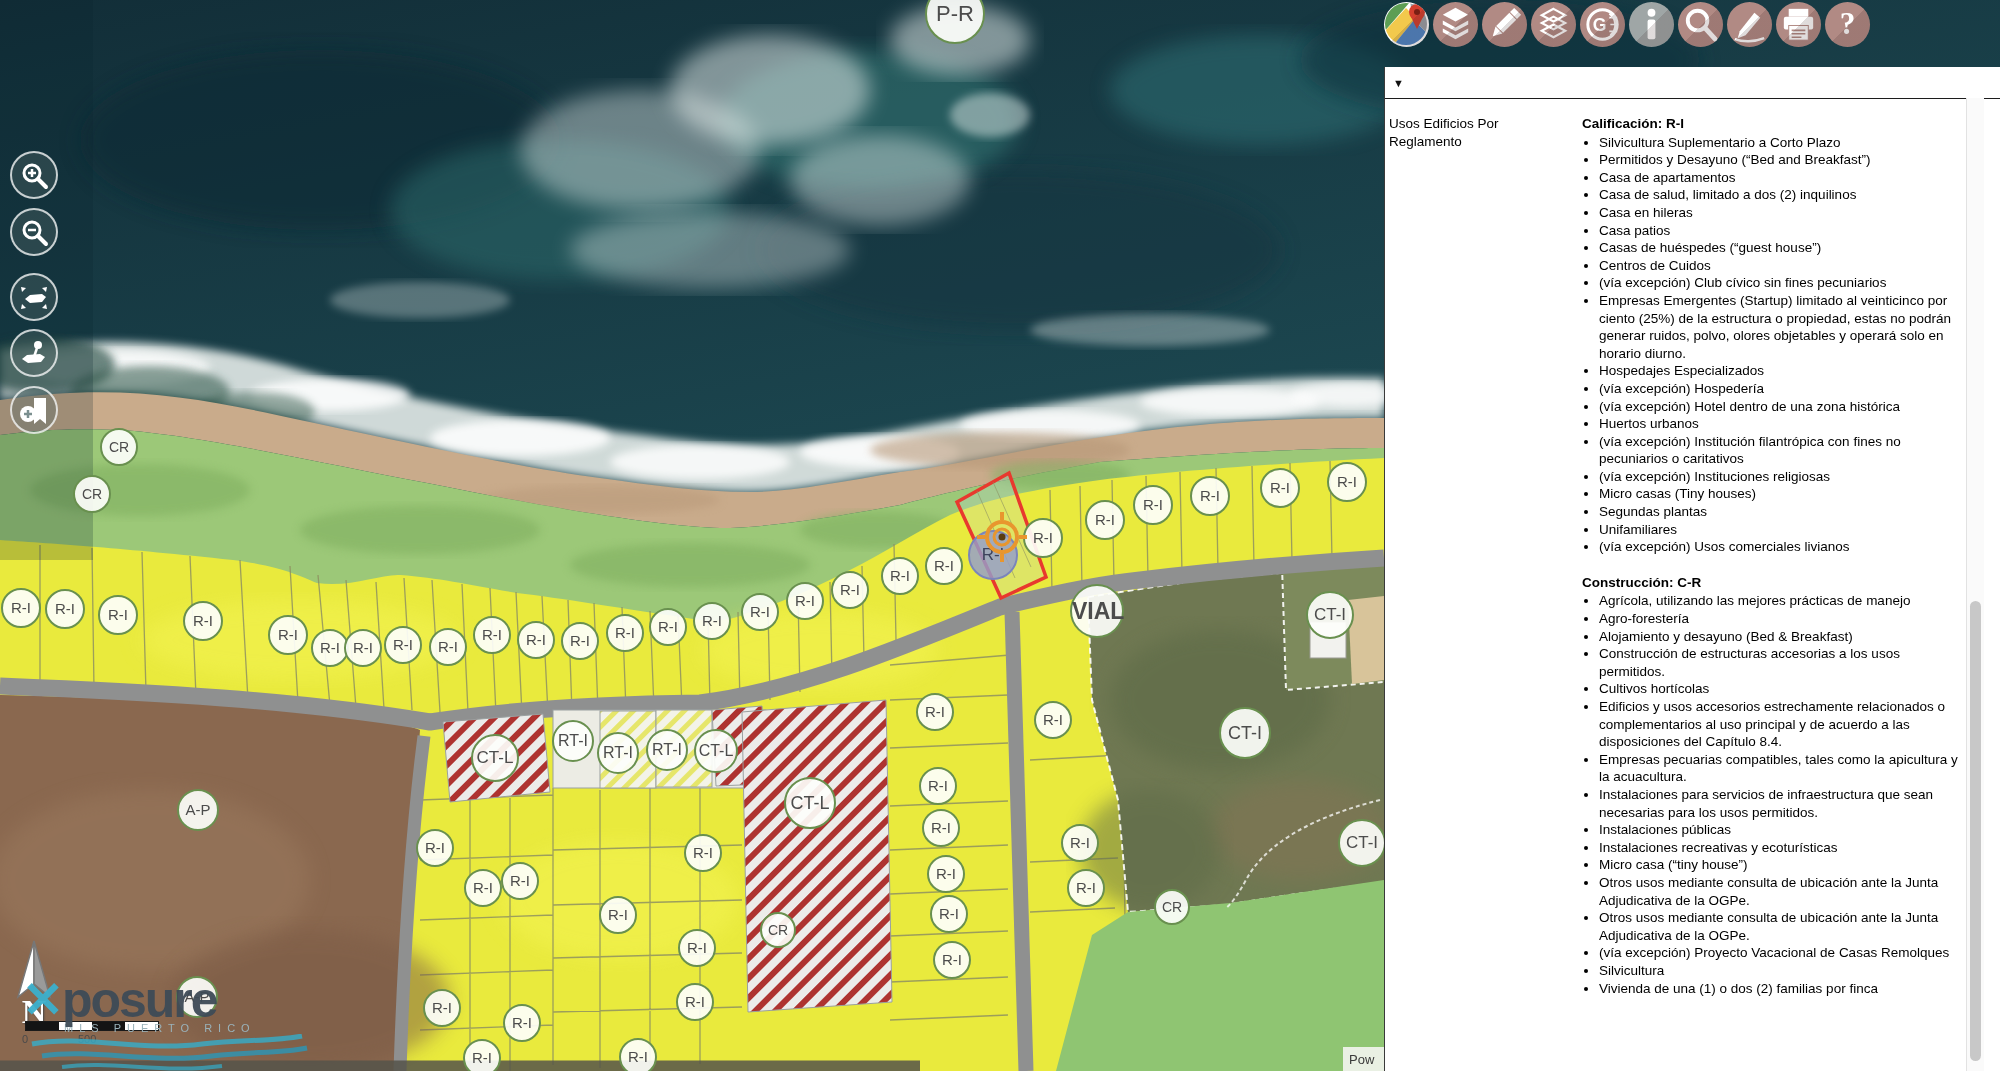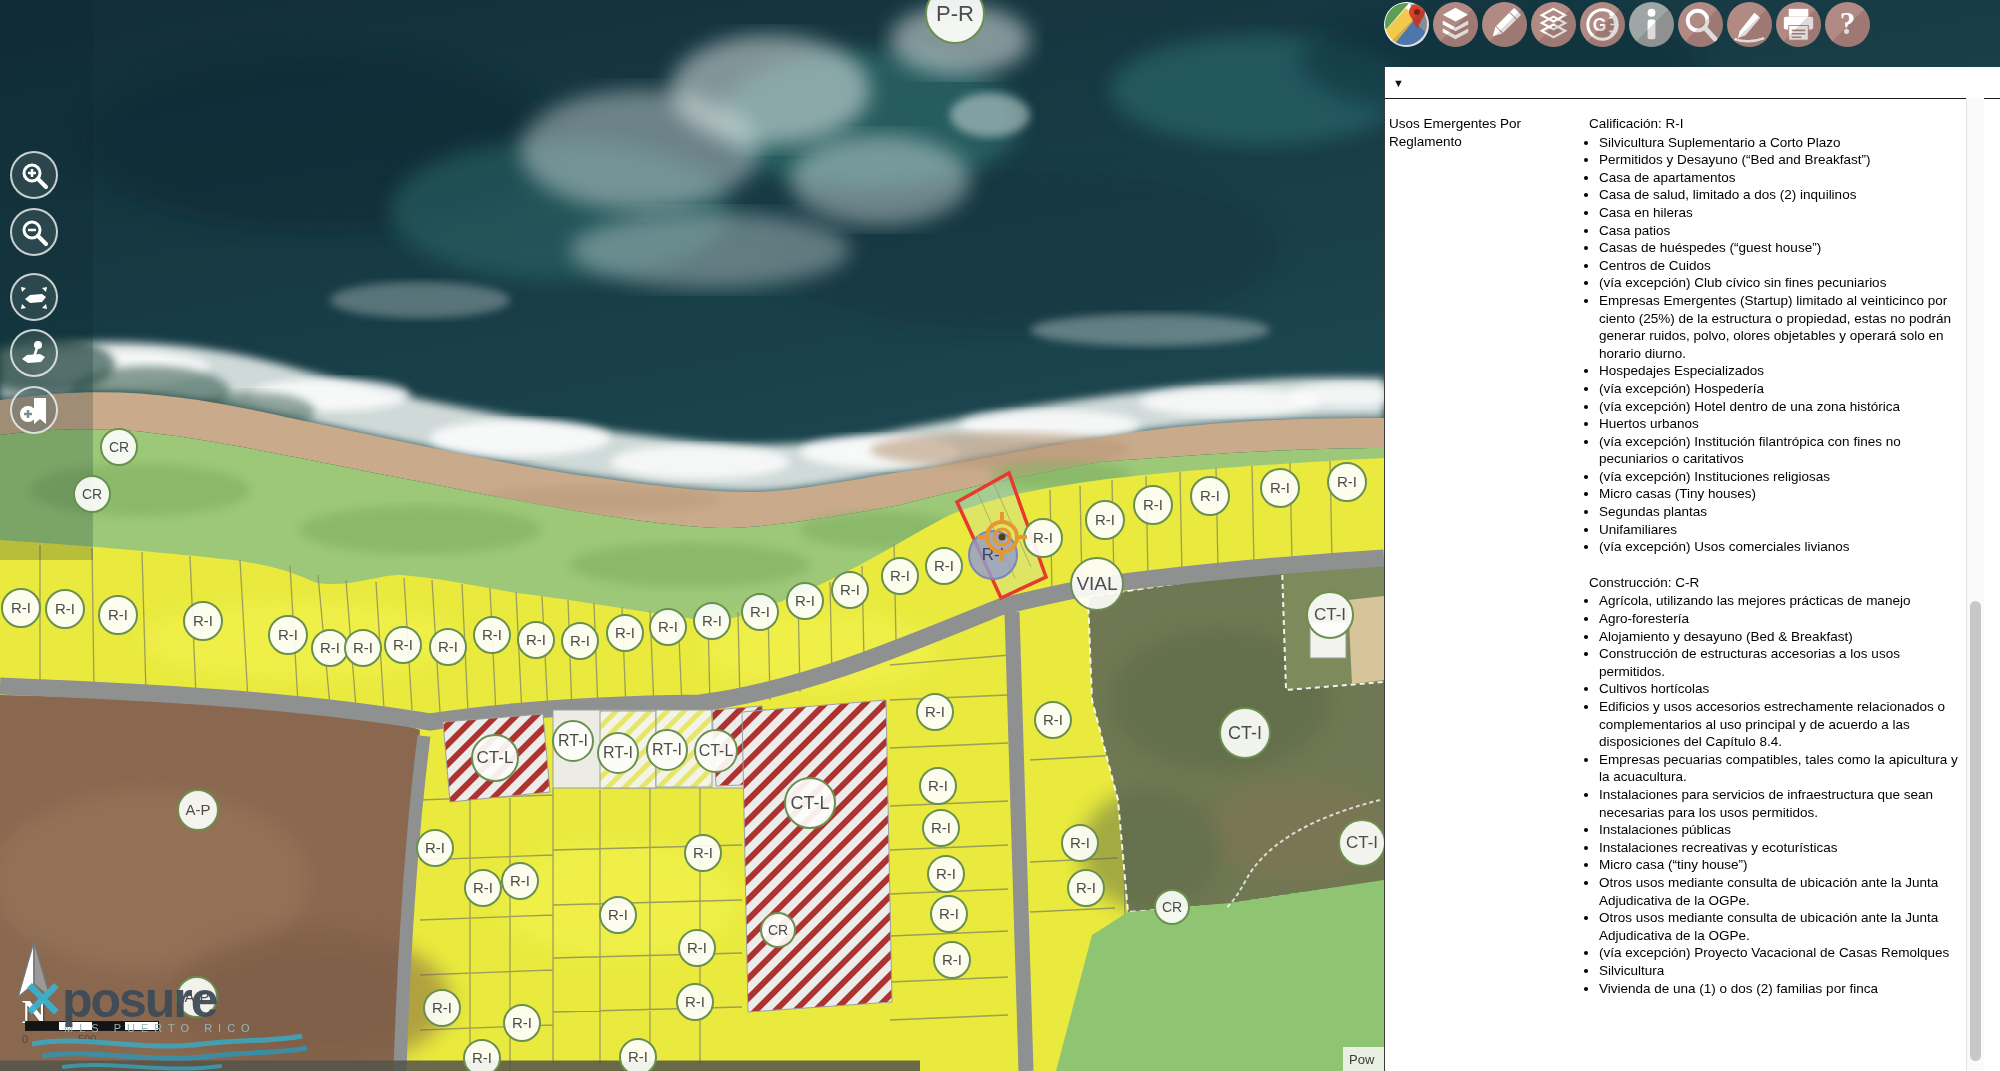--- a/index.html
+++ b/index.html
@@ -32,21 +32,21 @@
   .status-block{margin:10px 0 0 4px;width:572px;border-top:2px solid #d8a43e;
     border-bottom:2px solid #d8a43e;height:32px;display:flex;align-items:center;
     padding:0 4px;box-sizing:border-box;font-size:13.5px;}
   .onoff{margin-left:8px;border:1px solid #8a8a8a;border-radius:4px;
     background:linear-gradient(#fdfdfd,#e6e6e6);font-size:13.5px;padding:2px 10px;
     font-family:"Liberation Sans",sans-serif;cursor:pointer;}
   .muni{margin-left:90px;}
   #uses-row{display:flex;margin:16px 4px 0 4px;width:572px;}
   #uses-label{width:176px;flex:0 0 176px;font-size:13.5px;line-height:17.5px;}
   #uses-content{flex:1;font-size:13.5px;line-height:17.6px;}
-  .sec-heading{font-weight:normal;margin:0 0 1px 24px;}
+  .sec-heading{font-weight:bold;margin:0 0 1px 17px;}
   #uses-content ul{margin:0 0 18px 0;padding-left:34px;}
   #uses-content li{margin:0;}
   .scroll-track{position:absolute;left:581px;top:31px;bottom:0;width:17px;
     background:#fafafa;border-left:1px solid #e2e2e2;}
   .scroll-thumb{position:absolute;left:3px;width:11px;top:503px;height:460px;
     background:#c8c8c8;border-radius:6px;cursor:pointer;}
   
   #compass{position:absolute;left:8px;top:935px;width:60px;height:90px;}
   #watermark{position:absolute;left:22px;top:980px;width:340px;pointer-events:none;}
   #brand-line{font-size:50px;font-weight:bold;letter-spacing:-2px;color:#3e4b57;
@@ -248,21 +248,21 @@
       <div class="mlabel" style="left: 831px; top: 571px; height: 38px; width: 38px; line-height: 34px; font-size: 15px;">R-I</div>
       <div class="mlabel" style="left: 881px; top: 557px; height: 38px; width: 38px; line-height: 34px; font-size: 15px;">R-I</div>
       <div class="mlabel" style="left: 925px; top: 547px; height: 38px; width: 38px; line-height: 34px; font-size: 15px;">R-I</div>
       <div class="mlabel sel" style="left: 968px; top: 530px; height: 50px; width: 50px; line-height: 46px; font-size: 17px;">R-I</div>
       <div class="mlabel" style="left: 1023px; top: 518px; height: 40px; width: 40px; line-height: 36px; font-size: 15px;">R-I</div>
       <div class="mlabel" style="left: 1085px; top: 500px; height: 40px; width: 40px; line-height: 36px; font-size: 15px;">R-I</div>
       <div class="mlabel" style="left: 1133px; top: 485px; height: 40px; width: 40px; line-height: 36px; font-size: 15px;">R-I</div>
       <div class="mlabel" style="left: 1190px; top: 476px; height: 40px; width: 40px; line-height: 36px; font-size: 15px;">R-I</div>
       <div class="mlabel" style="left: 1260px; top: 468px; height: 40px; width: 40px; line-height: 36px; font-size: 15px;">R-I</div>
       <div class="mlabel" style="left: 1327px; top: 462px; height: 40px; width: 40px; line-height: 36px; font-size: 15px;">R-I</div>
-      <div class="mlabel" style="left: 1070px; top: 557px; height: 54px; width: 54px; line-height: 50px; font-size: 19px;">VIAL</div>
+      <div class="mlabel" style="left: 1070px; top: 584px; height: 54px; width: 54px; line-height: 50px; font-size: 23px; font-weight: bold;">VIAL</div>
       <div class="mlabel" style="left: 1306px; top: 591px; height: 48px; width: 48px; line-height: 44px; font-size: 17px;">CT-I</div>
       <div class="mlabel" style="left: 1219px; top: 707px; height: 52px; width: 52px; line-height: 48px; font-size: 18px;">CT-I</div>
       <div class="mlabel" style="left: 1338px; top: 819px; height: 48px; width: 48px; line-height: 44px; font-size: 17px;">CT-I</div>
       <div class="mlabel" style="left: 471px; top: 734px; height: 48px; width: 48px; line-height: 44px; font-size: 17px;">CT-L</div>
       <div class="mlabel" style="left: 552px; top: 720px; height: 42px; width: 42px; line-height: 38px; font-size: 16px;">RT-I</div>
       <div class="mlabel" style="left: 597px; top: 732px; height: 42px; width: 42px; line-height: 38px; font-size: 16px;">RT-I</div>
       <div class="mlabel" style="left: 646px; top: 729px; height: 42px; width: 42px; line-height: 38px; font-size: 16px;">RT-I</div>
       <div class="mlabel" style="left: 694px; top: 729px; height: 44px; width: 44px; line-height: 40px; font-size: 16px;">CT-L</div>
       <div class="mlabel" style="left: 784px; top: 777px; height: 52px; width: 52px; line-height: 48px; font-size: 18px;">CT-L</div>
       <div class="mlabel" style="left: 916px; top: 693px; height: 38px; width: 38px; line-height: 34px; font-size: 15px;">R-I</div>
@@ -453,21 +453,21 @@
   </button>
 </div>
 
 <div id="panel">
   <div id="dropdown-bar">
     <span>▼</span>
   </div>
 
 
   <div id="uses-row">
-    <div id="uses-label">Usos Emergentes Por Reglamento</div>
+    <div id="uses-label">Usos Edificios Por Reglamento</div>
     <div id="uses-content">
           <div class="sec-heading">Calificación: R-I</div>
           <ul>
             <li>Silvicultura Suplementario a Corto Plazo</li>
             <li>Permitidos y Desayuno (“Bed and Breakfast”)</li>
             <li>Casa de apartamentos</li>
             <li>Casa de salud, limitado a dos (2) inquilinos</li>
             <li>Casa en hileras</li>
             <li>Casa patios</li>
             <li>Casas de huéspedes (“guest house”)</li>

